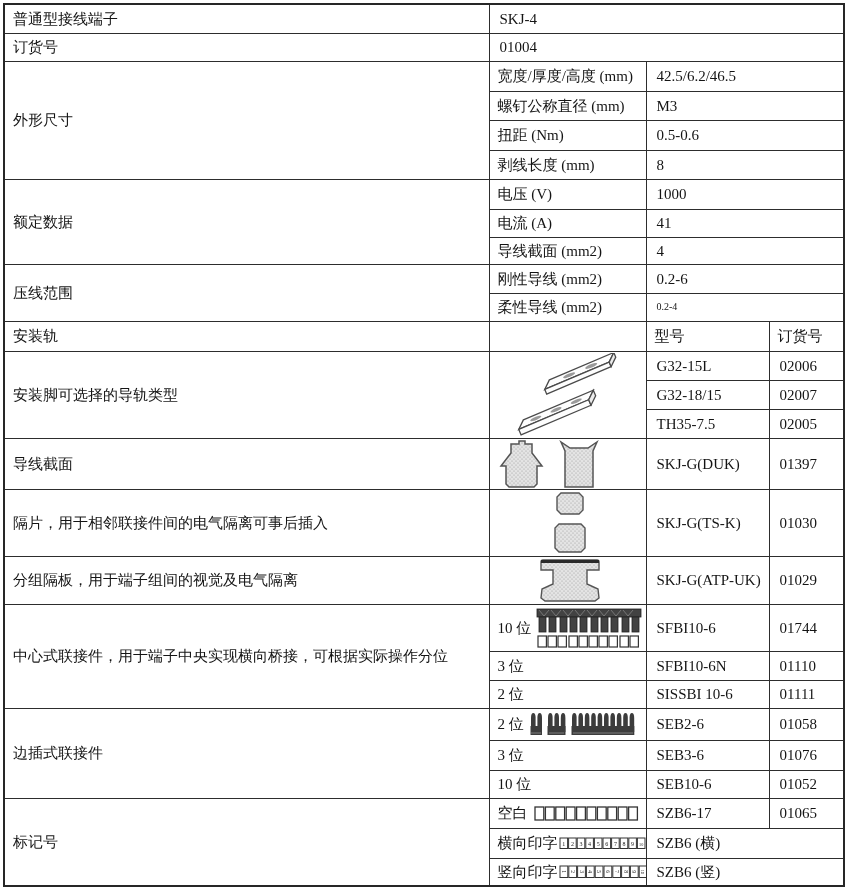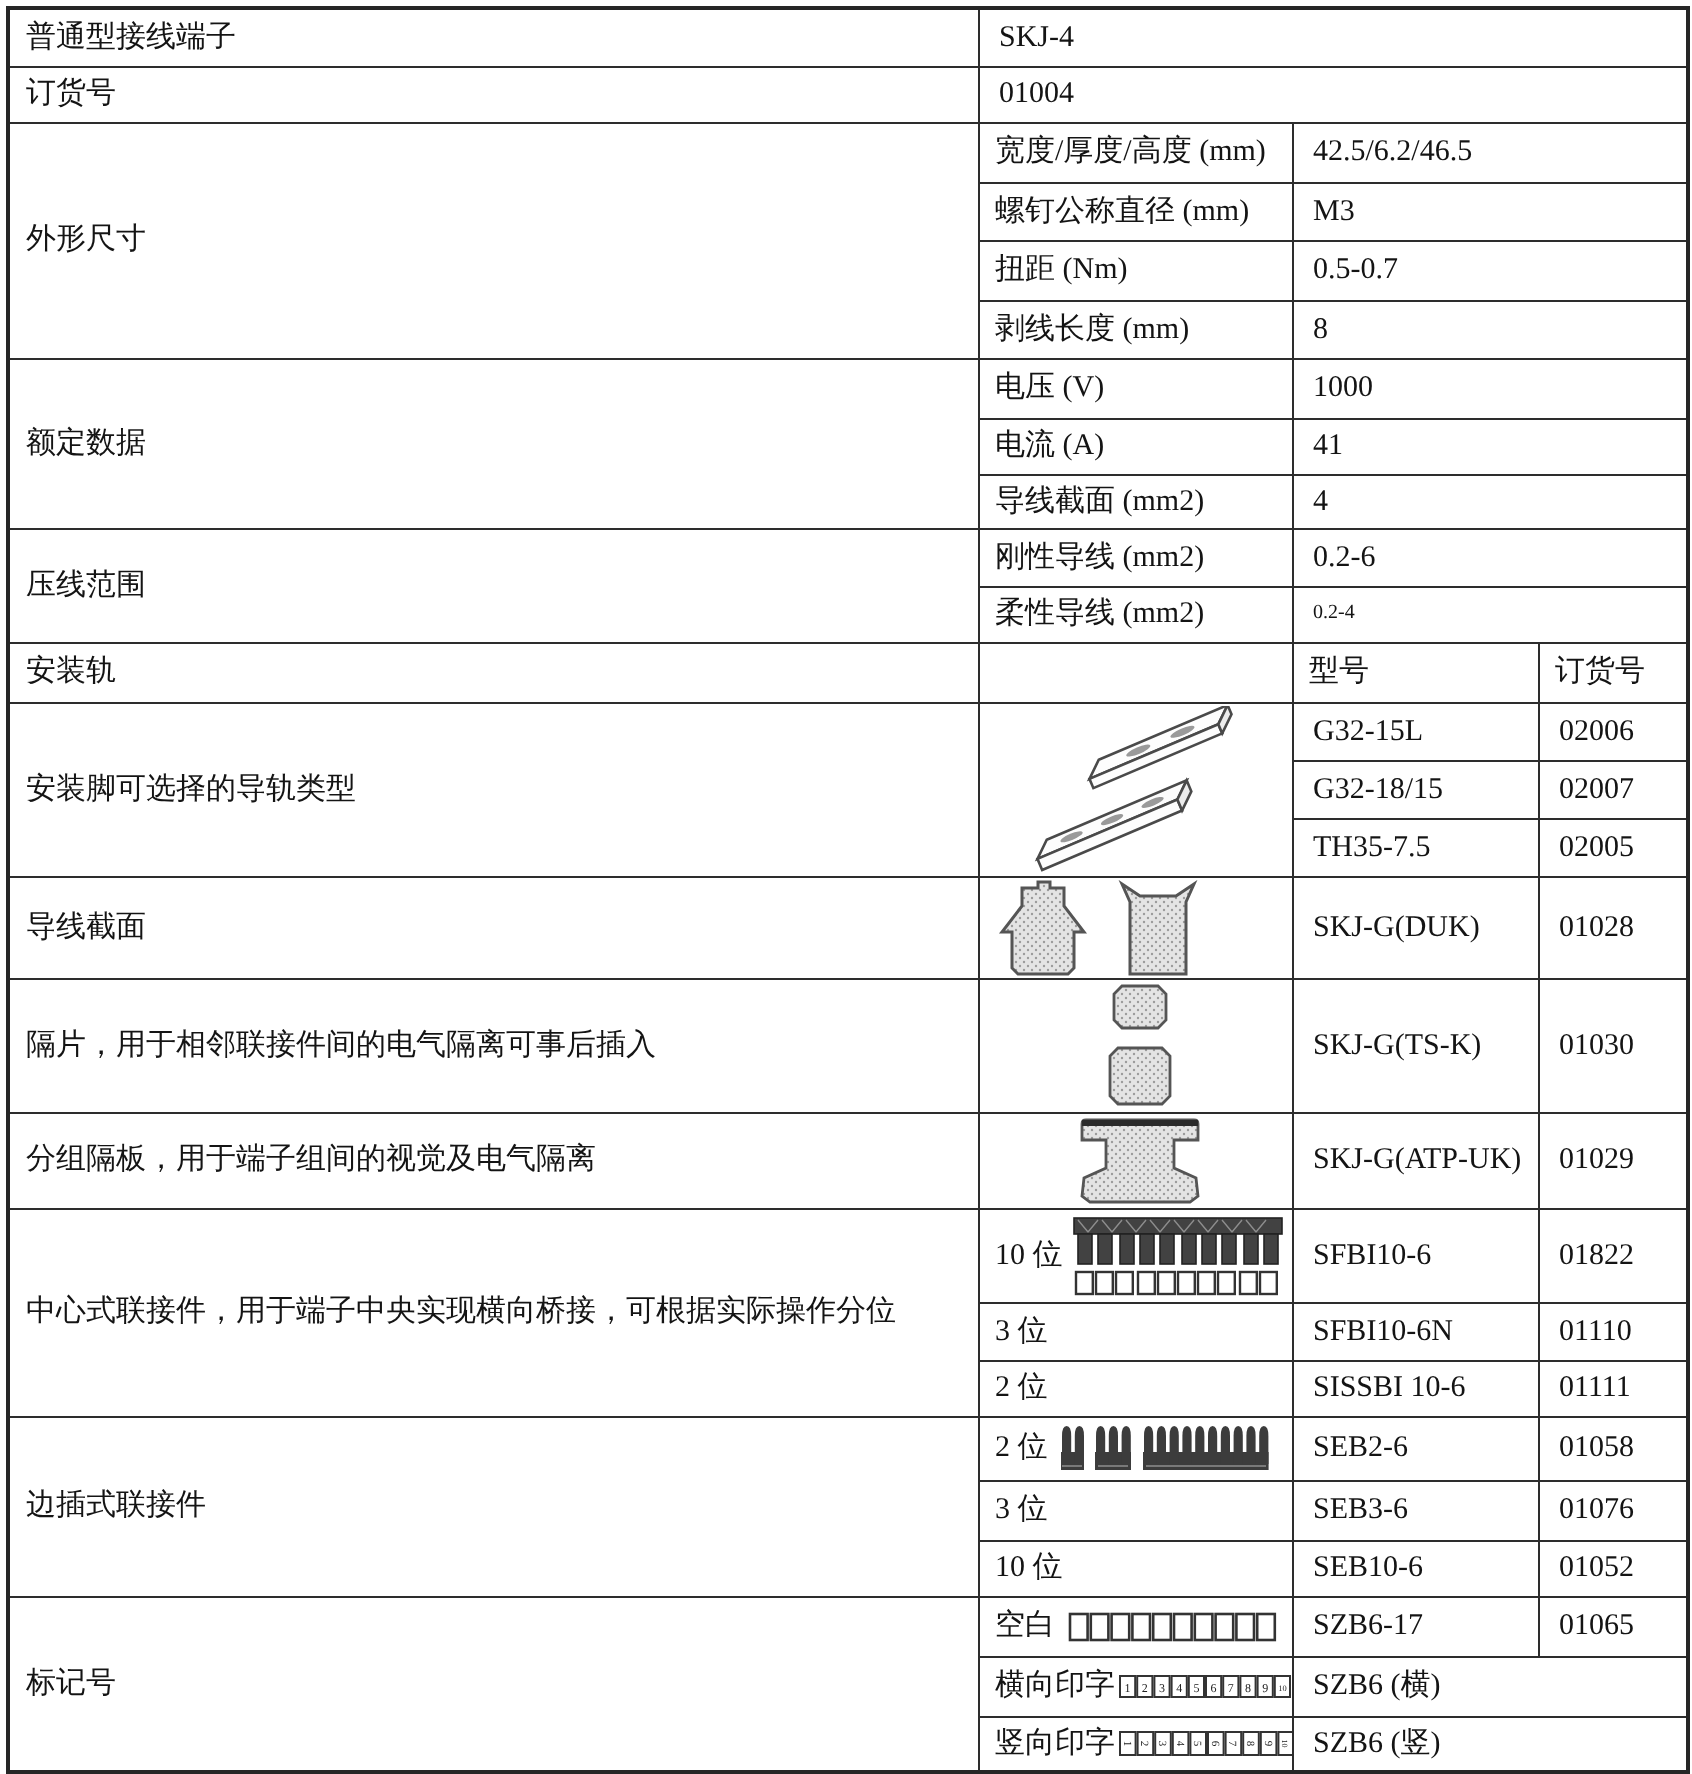--- a/index.html
+++ b/index.html
@@ -57,21 +57,21 @@
     <td class="lbl" rowspan="4">外形尺寸</td>
     <td class="lbl">宽度/厚度/高度 (mm)</td>
     <td class="val" colspan="2">42.5/6.2/46.5</td>
   </tr>
   <tr style="height:29px">
     <td class="lbl">螺钉公称直径 (mm)</td>
     <td class="val" colspan="2">M3</td>
   </tr>
   <tr style="height:30px">
     <td class="lbl">扭距 (Nm)</td>
-    <td class="val" colspan="2">0.5-0.7</td>
+    <td class="val" colspan="2">0.5-0.6</td>
   </tr>
   <tr style="height:29px">
     <td class="lbl">剥线长度 (mm)</td>
     <td class="val" colspan="2">8</td>
   </tr>
 
   <tr style="height:30px">
     <td class="lbl" rowspan="3">额定数据</td>
     <td class="lbl">电压 (V)</td>
     <td class="val" colspan="2">1000</td>
@@ -144,21 +144,21 @@
             <rect width="4" height="4" fill="#e4e4e4"></rect>
             <circle cx="1" cy="1" r="0.6" fill="#9b9b9b"></circle>
                 <circle cx="3" cy="3" r="0.6" fill="#9b9b9b"></circle>
           </pattern>
         </defs>
         <path d="M10,47 L7,44 L7,26 L2,26 L12,13 L12,4 L20,4 L20,1 L26,1 L26,4 L33,4 L33,13 L43,26 L38,26 L38,44 L35,47 Z" fill="url(#pd1)" stroke="#555" stroke-width="1.5"></path>
         <path d="M66,47 L66,11 L62,2 L71,8 L89,8 L98,2 L94,11 L94,47 Z" fill="url(#pd1)" stroke="#555" stroke-width="1.5"></path>
       </svg>
     </td>
     <td class="val">SKJ-G(DUK)</td>
-    <td class="val">01028</td>
+    <td class="val">01397</td>
   </tr>
 
   <tr style="height:67px">
     <td class="lbl">隔片，用于相邻联接件间的电气隔离可事后插入</td>
     <td class="icon-cell">
       <svg width="44" height="62" viewBox="0 0 44 62">
         <defs>
           <pattern id="pd2" width="4" height="4" patternUnits="userSpaceOnUse">
             <rect width="4" height="4" fill="#e4e4e4"></rect>
             <circle cx="1" cy="1" r="0.6" fill="#9b9b9b"></circle>
@@ -221,21 +221,21 @@
               <use href="#cbB" x="43"></use>
               <use href="#cbB" x="53"></use>
               <use href="#cbB" x="63"></use>
               <use href="#cbB" x="73"></use>
               <use href="#cbB" x="84"></use>
               <use href="#cbB" x="94"></use>
         </svg>
       </div>
     </td>
     <td class="val">SFBI10-6</td>
-    <td class="val">01822</td>
+    <td class="val">01744</td>
   </tr>
   <tr style="height:29px">
     <td class="pos-cell"><span>3 位</span></td>
     <td class="val">SFBI10-6N</td>
     <td class="val">01110</td>
   </tr>
   <tr style="height:28px">
     <td class="pos-cell"><span>2 位</span></td>
     <td class="val">SISSBI 10-6</td>
     <td class="val">01111</td>

